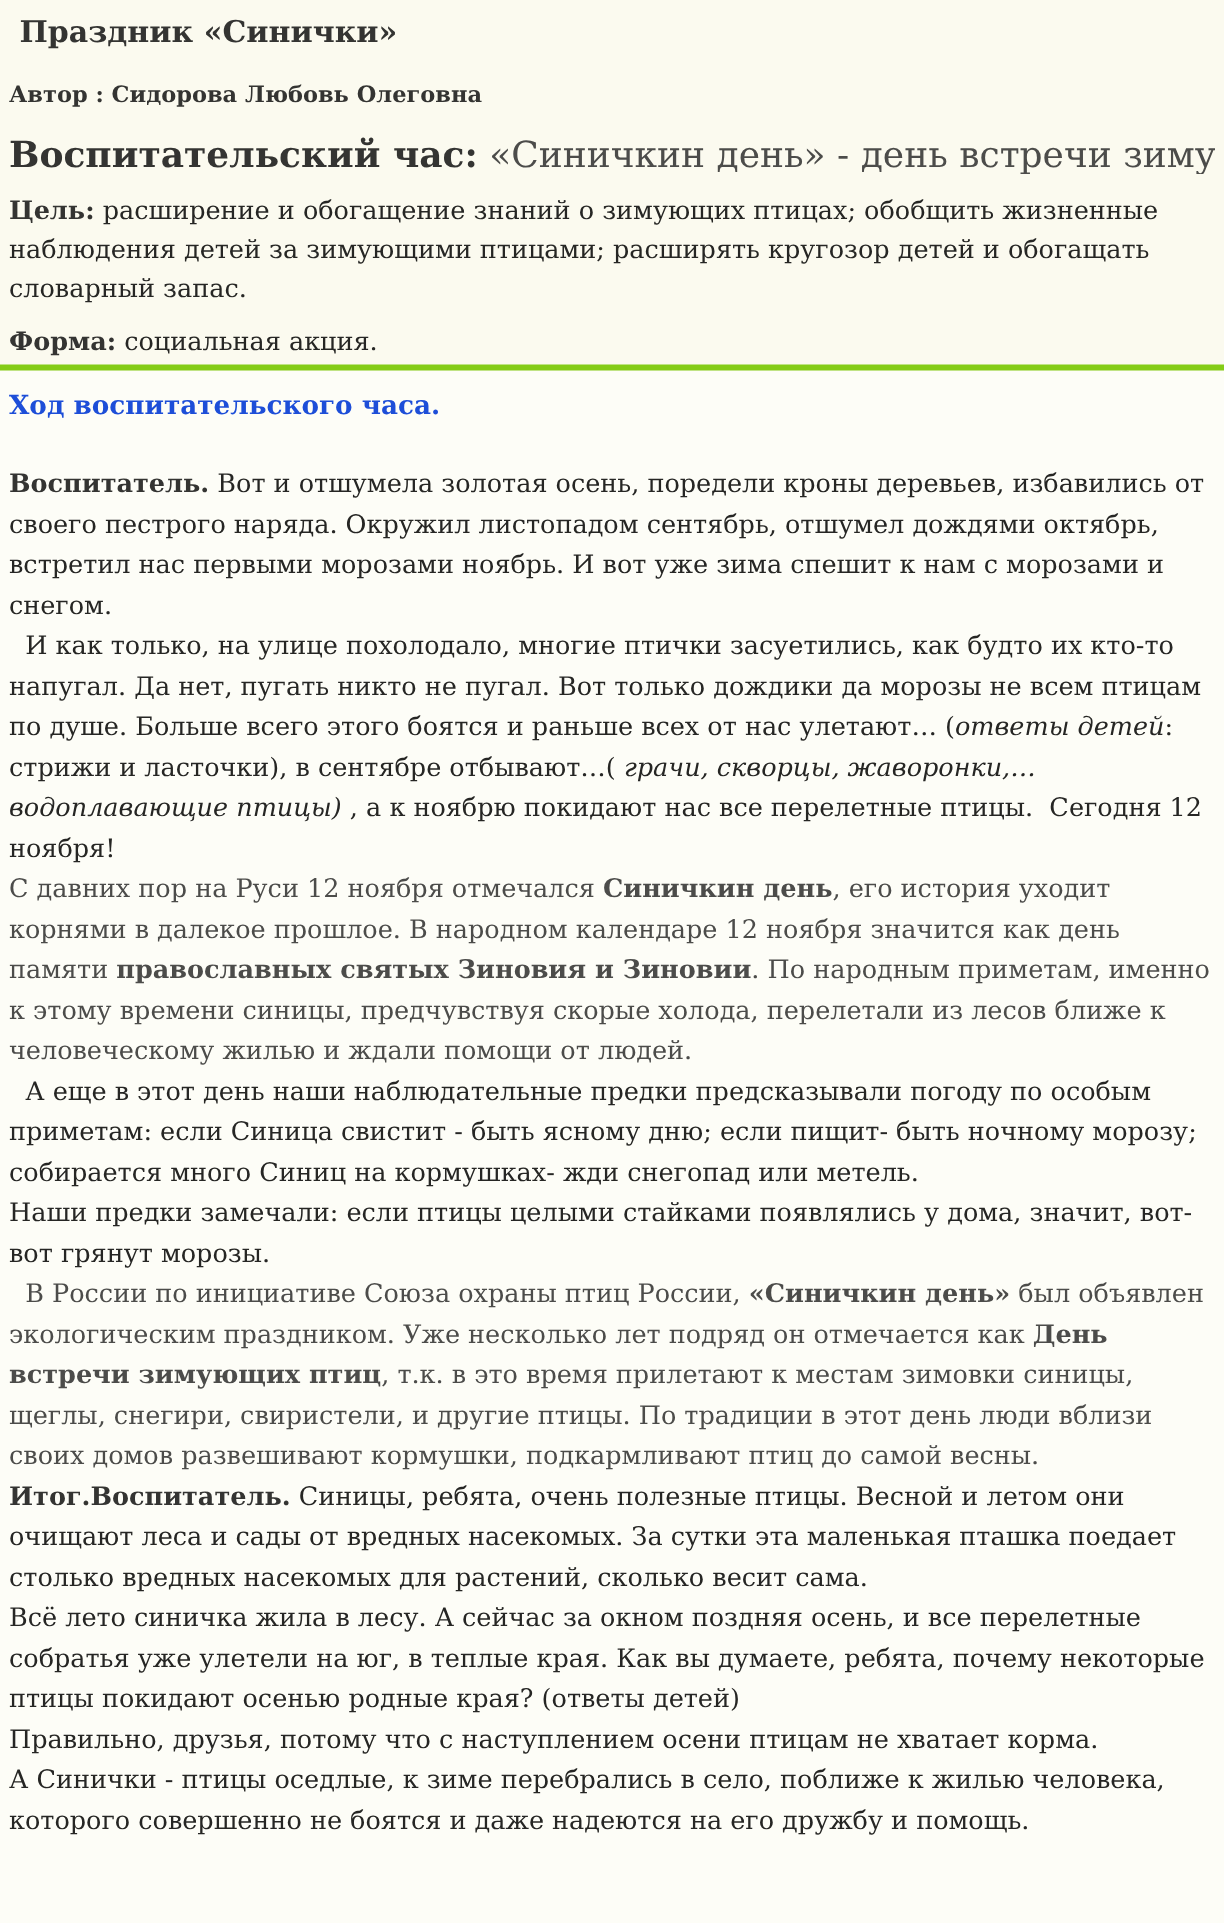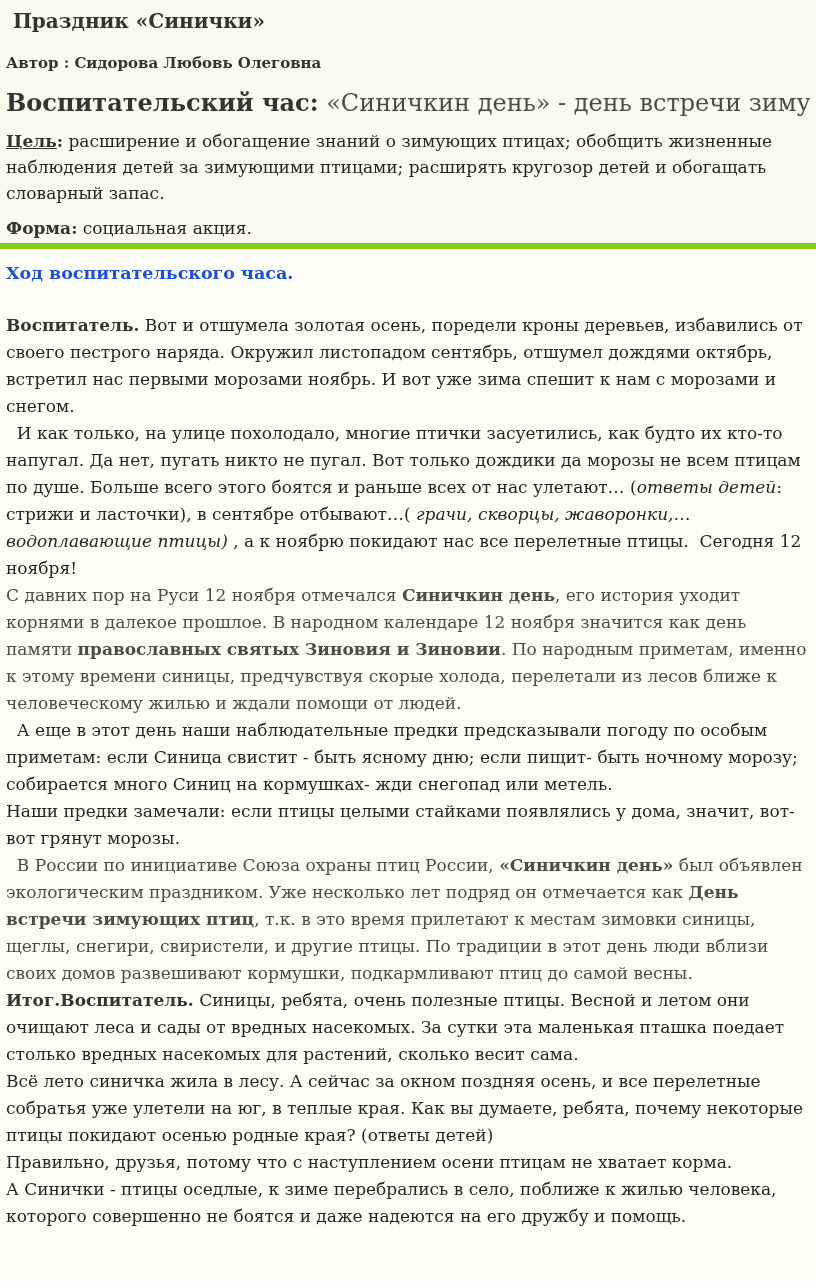--- a/index.html
+++ b/index.html
@@ -6,21 +6,21 @@
   body {
     width: 816px;
     height: 1282px;
     overflow: hidden;
     background: #fdfdf7;
     font-family: "DejaVu Serif", "Liberation Serif", serif;
     color: #262624;
   }
   .band {
     background: #fbfaef;
-    border-bottom: 6px solid #84cc16;
+    border-bottom: 4px solid #84cc16;
     padding: 5px 6px 2px 6px;
   }
   .content { padding: 0 6px 0 6px; }
   p, h1, h2 { margin: 0; white-space: pre-wrap; }
   .title {
     font-size: 20px;
     line-height: 26px;
     font-weight: bold;
     color: #343432;
     margin: 3px 0 16px 0;
@@ -40,21 +40,21 @@
     overflow: hidden;
   }
   .goal, .form {
     font-size: 17px;
     line-height: 26px;
   }
   .goal { margin: 0 0 9px 0; }
   .form { margin: 0; }
   .b { font-weight: bold; }
   .dark { color: #343432; }
-  .u { text-decoration: underline; }
+  .u { }
   .i { font-style: italic; text-align: right; }
   .muted { color: #4c4c4a; }
   .heading2 {
     font-size: 17.5px;
     line-height: 26px;
     font-weight: bold;
     color: #1d4ed8;
     margin: 11px 0 0 0;
   }
   .bodytext p {

